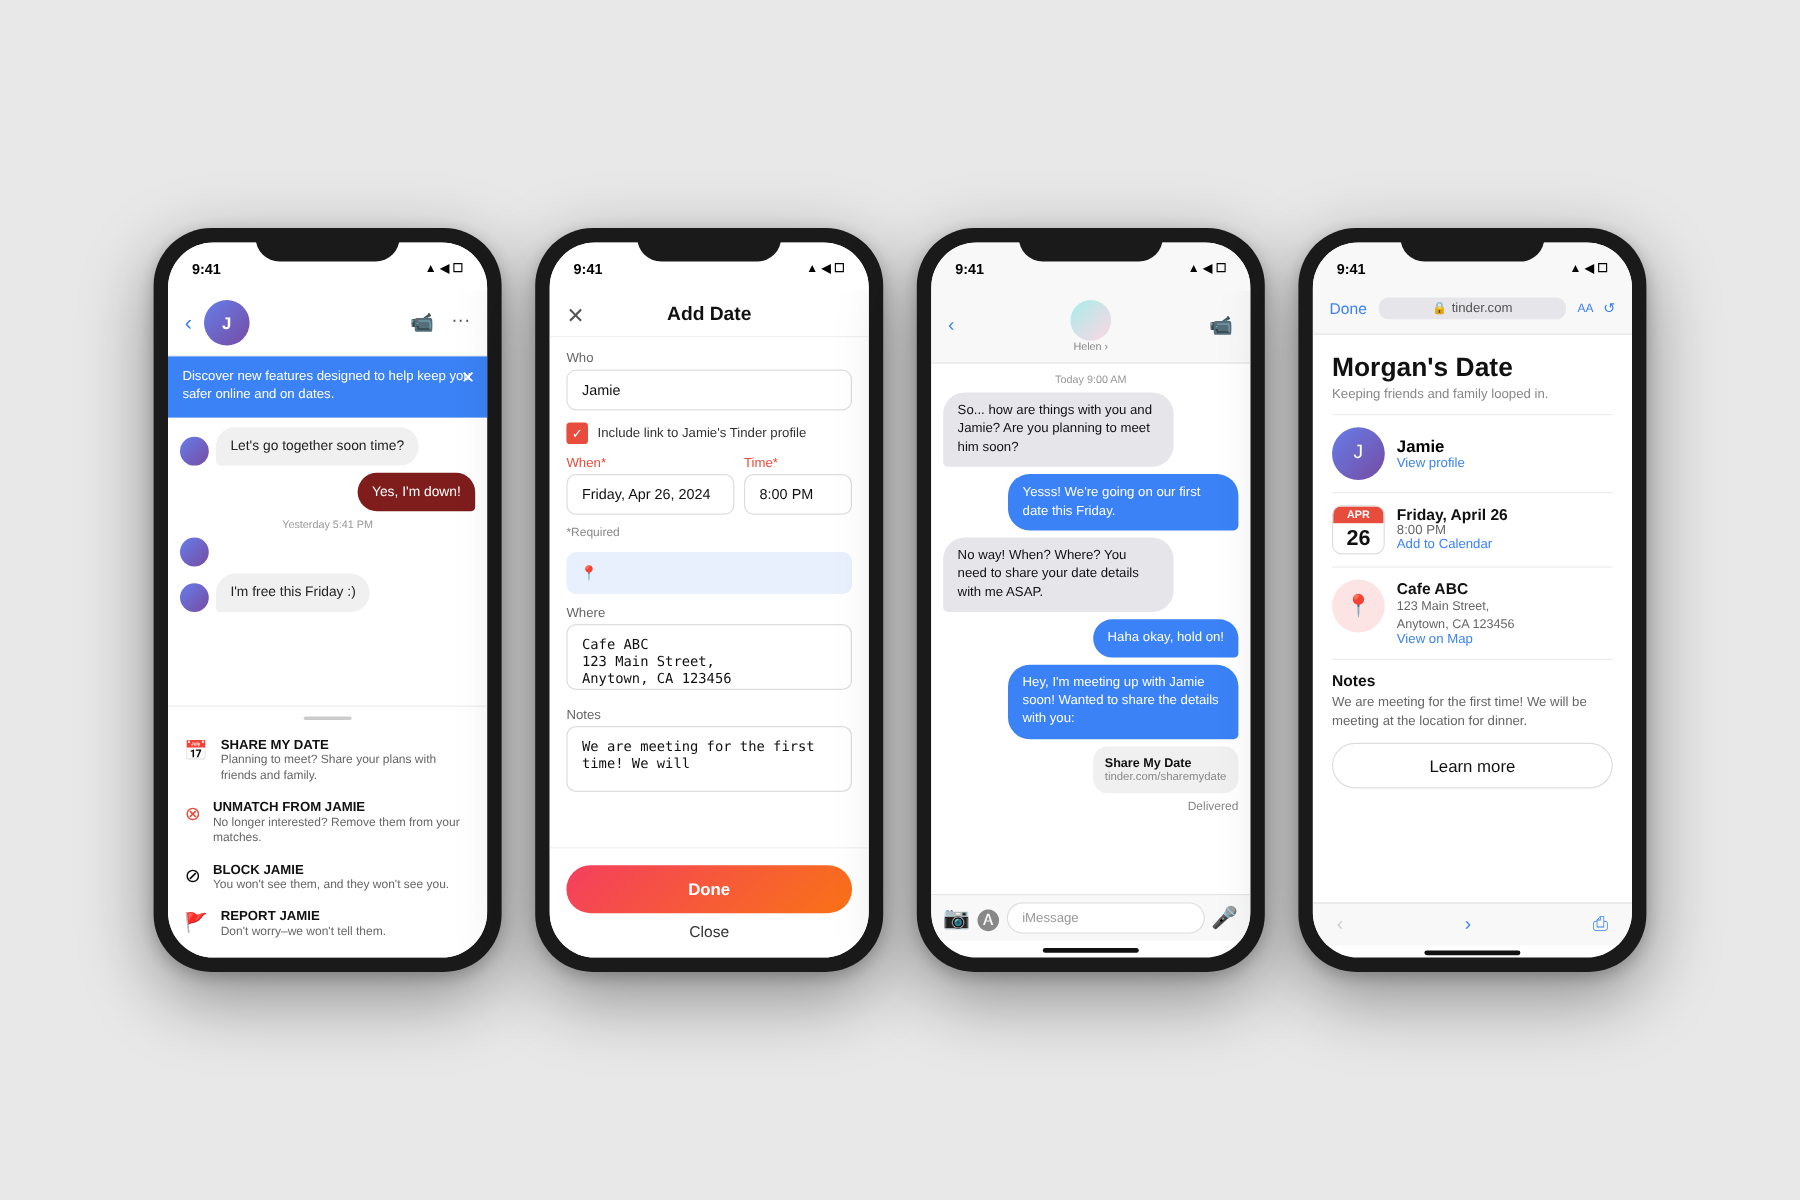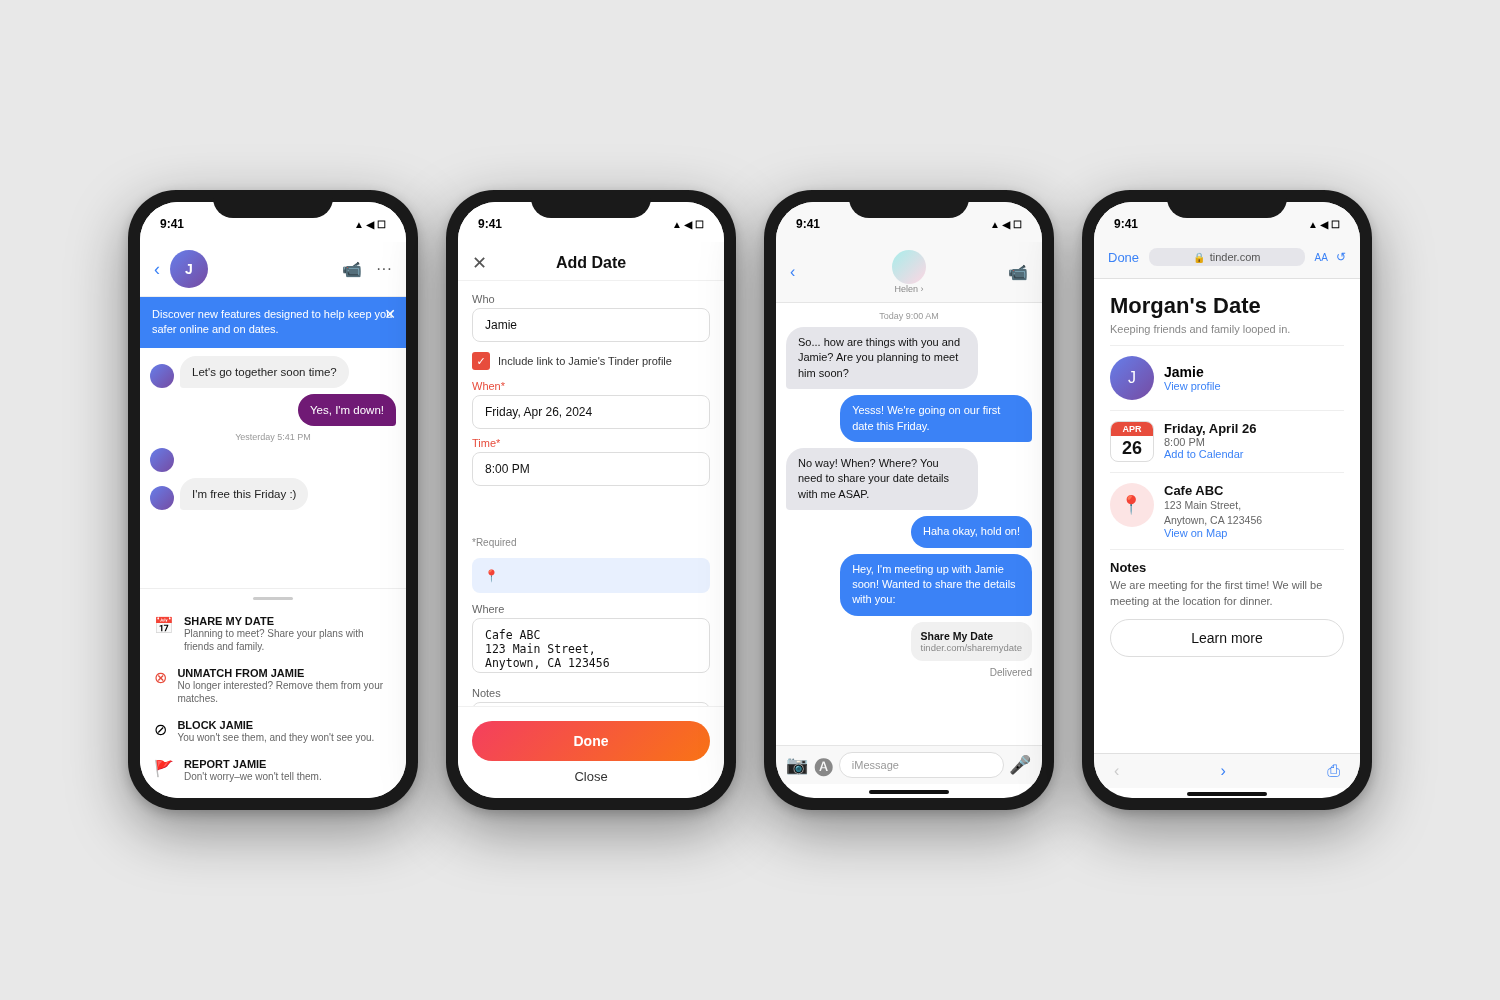--- a/index.html
+++ b/index.html
@@ -115,21 +115,21 @@
     .msg-row { display: flex; gap: 6px; align-items: flex-end; }
     .msg-row.sent { justify-content: flex-end; }
     .msg-bubble {
       max-width: 75%;
       padding: 8px 12px;
       border-radius: 18px;
       font-size: 11.5px;
       line-height: 1.4;
     }
     .msg-bubble.received { background: #f0f0f0; color: #222; border-bottom-left-radius: 4px; }
-    .msg-bubble.sent { background: #701a75; color: white; border-bottom-right-radius: 4px; }
+    .msg-bubble.sent { background: #7f1d1d; color: white; border-bottom-right-radius: 4px; }
     .msg-small-avatar { width: 24px; height: 24px; border-radius: 50%; background: linear-gradient(135deg, #667eea, #764ba2); flex-shrink: 0; }
     .timestamp { font-size: 9px; color: #999; text-align: center; }
     .bottom-sheet {
       background: white;
       border-top: 1px solid #eee;
       padding: 8px 0;
       flex-shrink: 0;
     }
     .sheet-handle {
       width: 40px; height: 3px; background: #ccc; border-radius: 2px;
@@ -181,21 +181,21 @@
       font-size: 11px;
       color: #333;
     }
     .checkbox-box {
       width: 18px; height: 18px;
       background: #e74c3c;
       border-radius: 3px;
       display: flex; align-items: center; justify-content: center;
       color: white; font-size: 11px; flex-shrink: 0;
     }
-    .date-time-row { display: flex; gap: 8px; flex-direction: column; }
+    .date-time-row { display: flex; gap: 8px; }
     .date-time-row .text-input { flex: 1; }
     .required-note { font-size: 10px; color: #888; }
     .tip-box {
       background: #e8f0fe;
       border-radius: 8px;
       padding: 10px 12px;
       font-size: 10.5px;
       color: #333;
       display: flex;
       gap: 6px;

